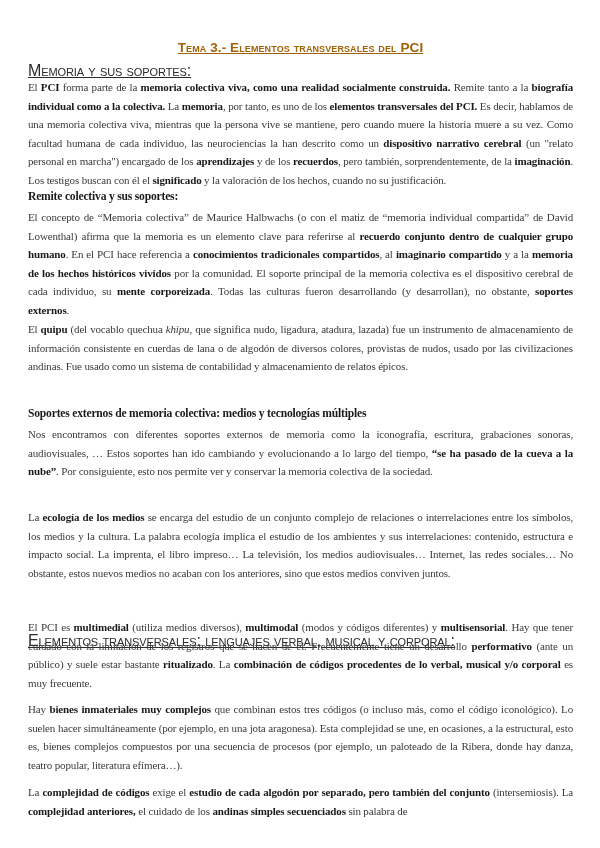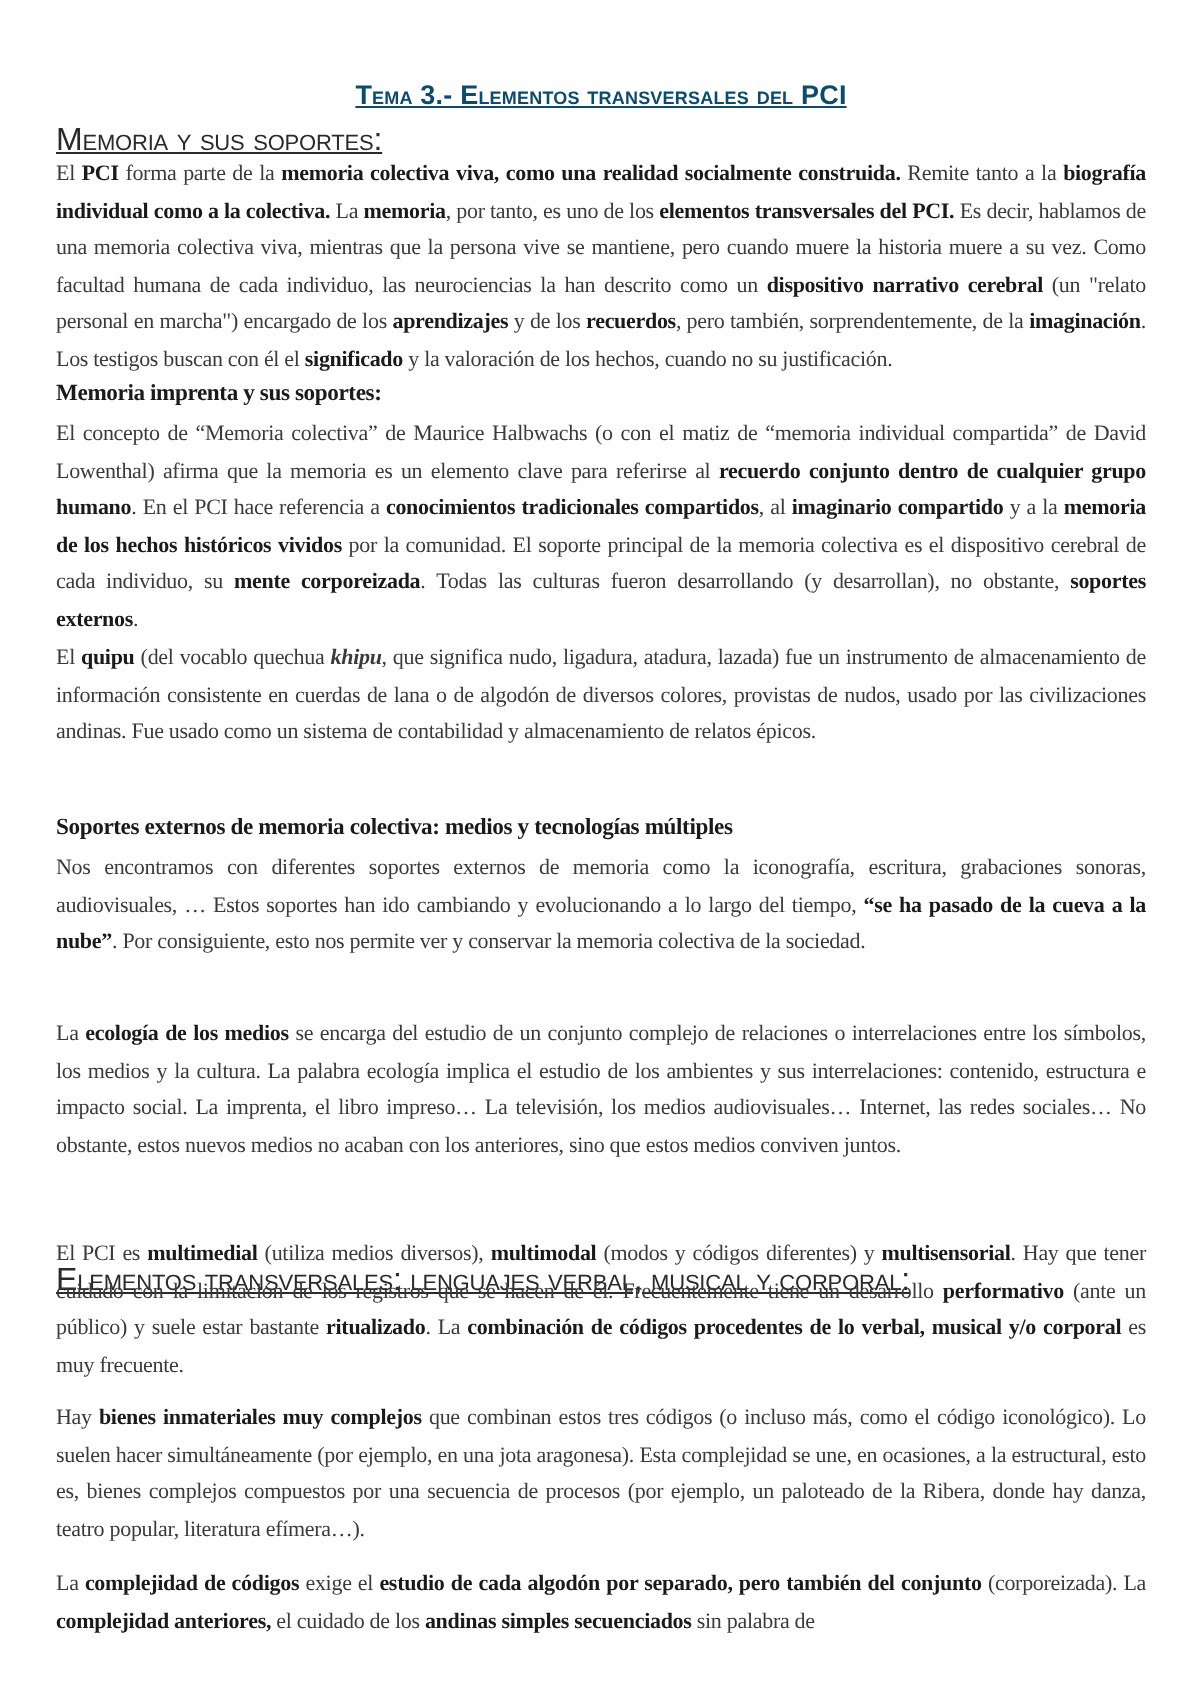--- a/index.html
+++ b/index.html
@@ -6,53 +6,53 @@
   body {
     width: 600px; height: 848px; overflow: hidden; position: relative;
     font-family: "Liberation Serif", "DejaVu Serif", serif;
     color: #2a2a2a;
   }
   .page { position: absolute; left: 28px; top: 0; width: 545px; }
   .title {
     position: absolute; left: 0; width: 545px; top: 40px;
     text-align: center; font-family: "Liberation Sans", "DejaVu Sans", sans-serif;
     font-weight: bold; font-size: 13.5px; text-decoration: underline;
-    font-variant: small-caps; color: #0c4a6e; letter-spacing: 0.1px;
+    font-variant: small-caps; color: #a16207; letter-spacing: 0.1px;
   }
   .sc-heading {
     position: absolute; left: 0; font-family: "Liberation Sans", "DejaVu Sans", sans-serif;
     font-size: 16px; text-decoration: underline; font-variant: small-caps;
     color: #2a2a2a; letter-spacing: -0.1px;
   }
   .para {
     position: absolute; left: 0; width: 545px;
     font-size: 11px; line-height: 18.6px; text-align: justify;
     color: #3a3a3a; letter-spacing: -0.15px;
   }
   .para b { color: #1a1a1a; font-weight: bold; }
-  .para i { font-style: italic; font-weight: bold; }
+  .para i { font-style: italic; }
   .sub-heading {
     position: absolute; left: 0; font-size: 11.6px; font-weight: bold; color: #1a1a1a;
     letter-spacing: -0.2px;
   }
 </style>
 </head>
 <body>
 
 <div class="page">
   <div class="title">Tema 3.- Elementos transversales del PCI</div>
 
   <div class="sc-heading" style="top:62px;">Memoria y sus soportes:</div>
   <div class="para" style="top:78px;"><span>El </span><b>PCI</b><span> forma parte de la </span><b>memoria colectiva viva, como una realidad socialmente construida.</b><span> Remite tanto a la </span><b>biografía individual como a la colectiva.</b><span> La </span><b>memoria</b><span>, por tanto, es uno de los </span><b>elementos transversales del PCI.</b><span> Es decir, hablamos de una memoria colectiva viva, mientras que la persona vive se mantiene, pero cuando muere la historia muere a su vez. Como facultad humana de cada individuo, las neurociencias la han descrito como un </span><b>dispositivo narrativo cerebral</b><span> (un "relato personal en marcha") encargado de los </span><b>aprendizajes</b><span> y de los </span><b>recuerdos</b><span>, pero también, sorprendentemente, de la </span><b>imaginación</b><span>. Los testigos buscan con él el </span><b>significado</b><span> y la valoración de los hechos, cuando no su justificación.</span></div>
 
-  <div class="sub-heading" style="top:190px;">Memoria imprenta y sus soportes:</div>
+  <div class="sub-heading" style="top:190px;">Remite colectiva y sus soportes:</div>
   <div class="para" style="top:208px;"><span>El concepto de “Memoria colectiva” de Maurice Halbwachs (o con el matiz de “memoria individual compartida” de David Lowenthal) afirma que la memoria es un elemento clave para referirse al </span><b>recuerdo conjunto dentro de cualquier grupo humano</b><span>. En el PCI hace referencia a </span><b>conocimientos tradicionales compartidos</b><span>, al </span><b>imaginario compartido</b><span> y a la </span><b>memoria de los hechos históricos vividos</b><span> por la comunidad. El soporte principal de la memoria colectiva es el dispositivo cerebral de cada individuo, su </span><b>mente corporeizada</b><span>. Todas las culturas fueron desarrollando (y desarrollan), no obstante, </span><b>soportes externos</b><span>.</span></div>
   <div class="para" style="top:320px;"><span>El </span><b>quipu</b><span> (del vocablo quechua </span><i>khipu</i><span>, que significa nudo, ligadura, atadura, lazada) fue un instrumento de almacenamiento de información consistente en cuerdas de lana o de algodón de diversos colores, provistas de nudos, usado por las civilizaciones andinas. Fue usado como un sistema de contabilidad y almacenamiento de relatos épicos.</span></div>
 
   <div class="sub-heading" style="top:407px;">Soportes externos de memoria colectiva: medios y tecnologías múltiples</div>
   <div class="para" style="top:425px;"><span>Nos encontramos con diferentes soportes externos de memoria como la iconografía, escritura, grabaciones sonoras, audiovisuales, … Estos soportes han ido cambiando y evolucionando a lo largo del tiempo, </span><b>“se ha pasado de la cueva a la nube”</b><span>. Por consiguiente, esto nos permite ver  y conservar la memoria colectiva de la sociedad.</span></div>
   <div class="para" style="top:508px;"><span>La </span><b>ecología de los medios</b><span> se encarga del estudio de un conjunto complejo de relaciones o interrelaciones entre los símbolos, los medios y la cultura. La palabra ecología implica el estudio de los ambientes y sus interrelaciones: contenido, estructura e impacto social. La imprenta, el libro impreso… La televisión, los medios audiovisuales… Internet, las redes sociales… No obstante, estos nuevos medios no acaban con los anteriores, sino que estos medios conviven juntos.</span></div>
 
   <div class="sc-heading" style="top:602px;margin-top:30px;">Elementos transversales: lenguajes verbal, musical y corporal:</div>
   <div class="para" style="top:618px;"><span>El PCI es </span><b>multimedial</b><span> (utiliza medios diversos), </span><b>multimodal</b><span> (modos y códigos diferentes) y </span><b>multisensorial</b><span>. Hay que tener cuidado con la limitación de los registros que se hacen de él. Frecuentemente tiene un desarrollo </span><b>performativo</b><span> (ante un público) y suele estar bastante </span><b>ritualizado</b><span>. La </span><b>combinación de códigos procedentes de lo verbal, musical y/o corporal</b><span> es muy frecuente.</span></div>
   <div class="para" style="top:700px;"><span>Hay </span><b>bienes inmateriales muy complejos</b><span> que combinan estos tres códigos (o incluso más, como el código iconológico). Lo suelen hacer simultáneamente (por ejemplo, en una jota aragonesa). Esta complejidad se une, en ocasiones, a la estructural, esto es, bienes complejos compuestos por una secuencia de procesos (por ejemplo, un paloteado de la Ribera, donde hay danza, teatro popular, literatura efímera…).</span></div>
-  <div class="para" style="top:783px;"><span>La </span><b>complejidad de códigos</b><span> exige el </span><b>estudio de cada algodón por separado, pero también del conjunto</b><span> (corporeizada). La </span><b>complejidad anteriores,</b><span> el cuidado de los </span><b>andinas simples secuenciados</b><span> sin palabra de</span></div>
+  <div class="para" style="top:783px;"><span>La </span><b>complejidad de códigos</b><span> exige el </span><b>estudio de cada algodón por separado, pero también del conjunto</b><span> (intersemiosis). La </span><b>complejidad anteriores,</b><span> el cuidado de los </span><b>andinas simples secuenciados</b><span> sin palabra de</span></div>
 </div>
 
 </body></html>

